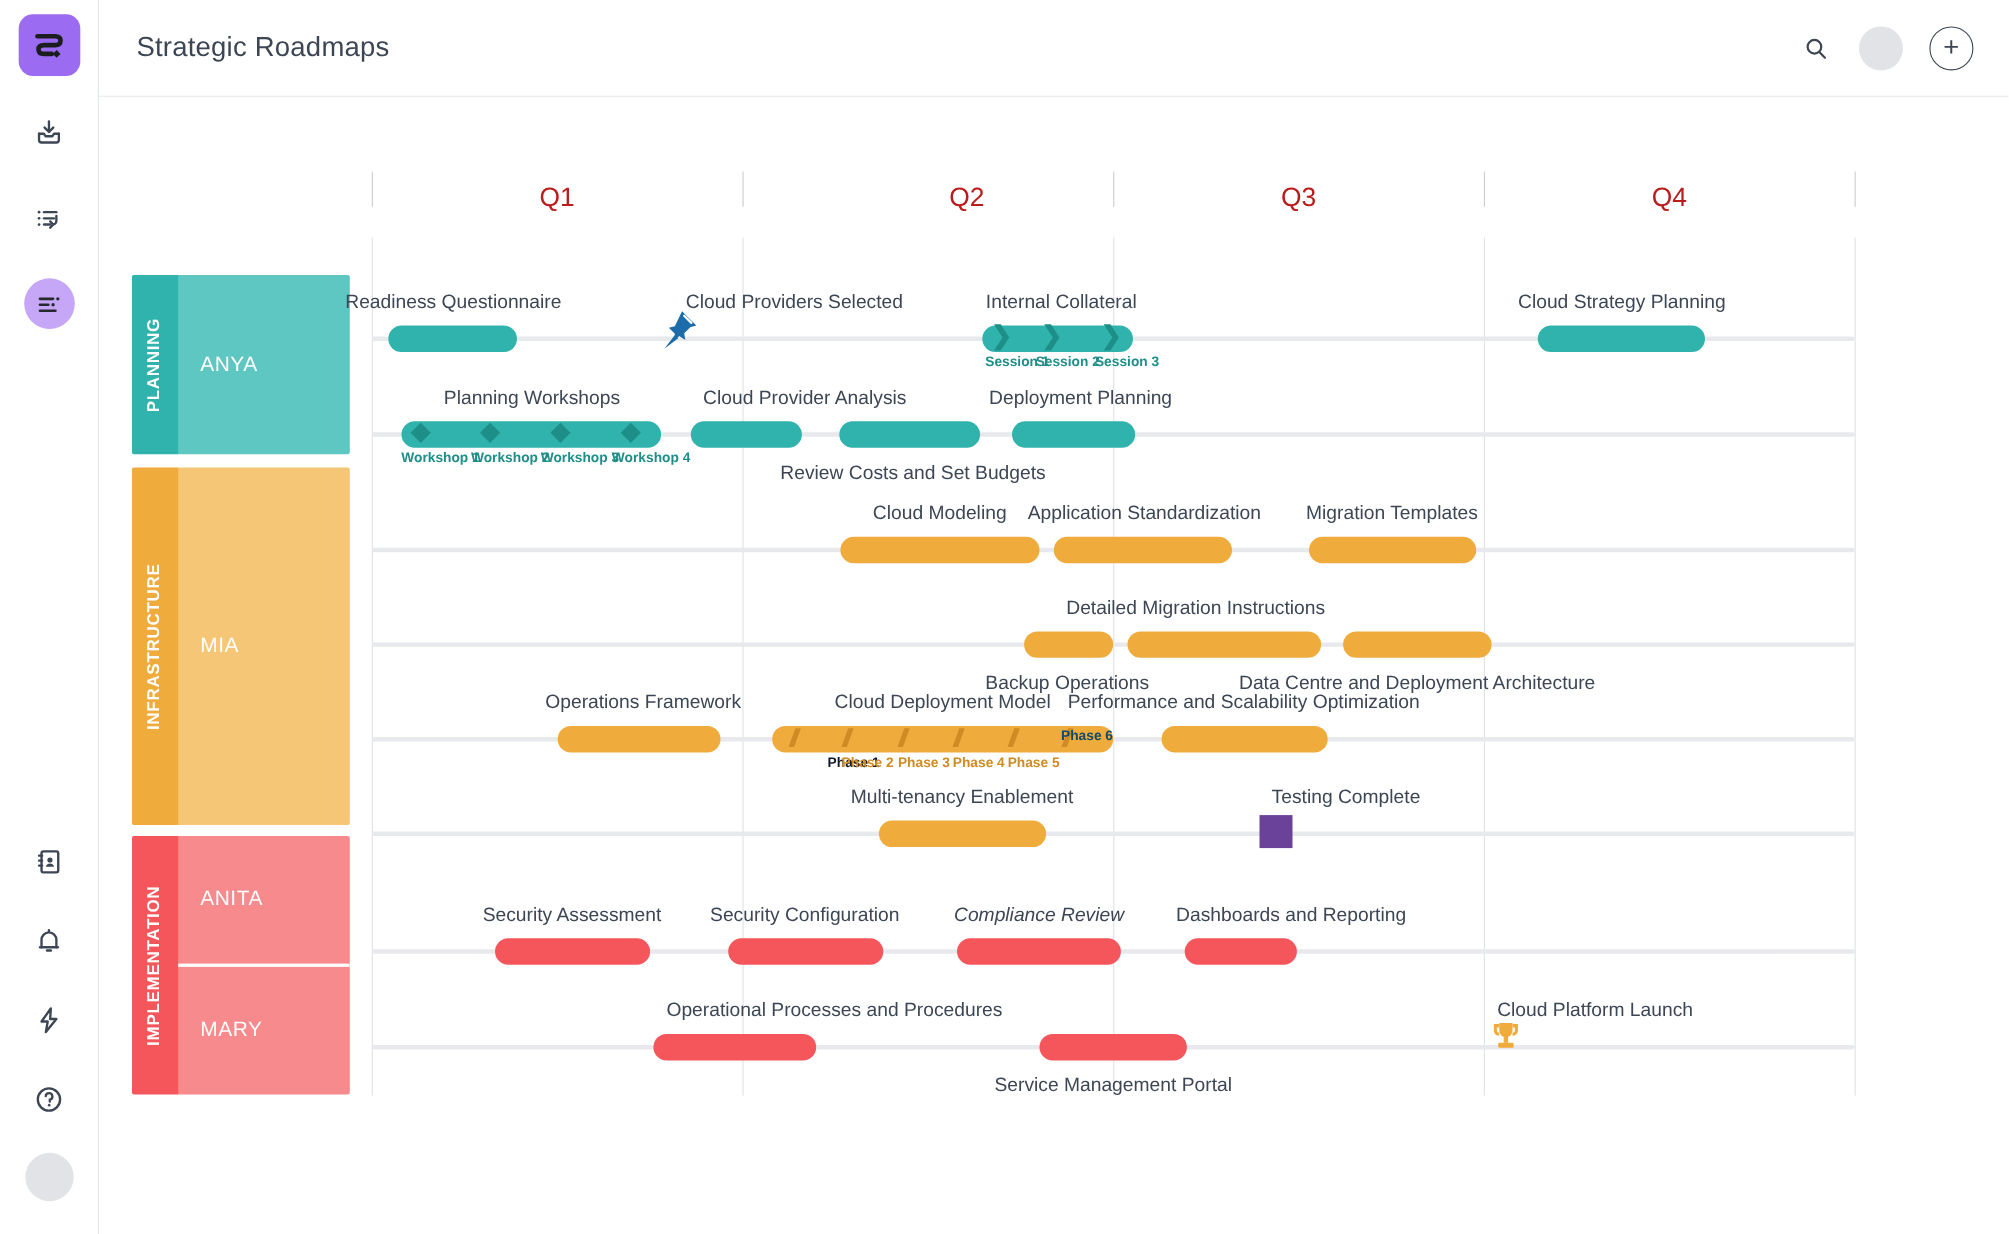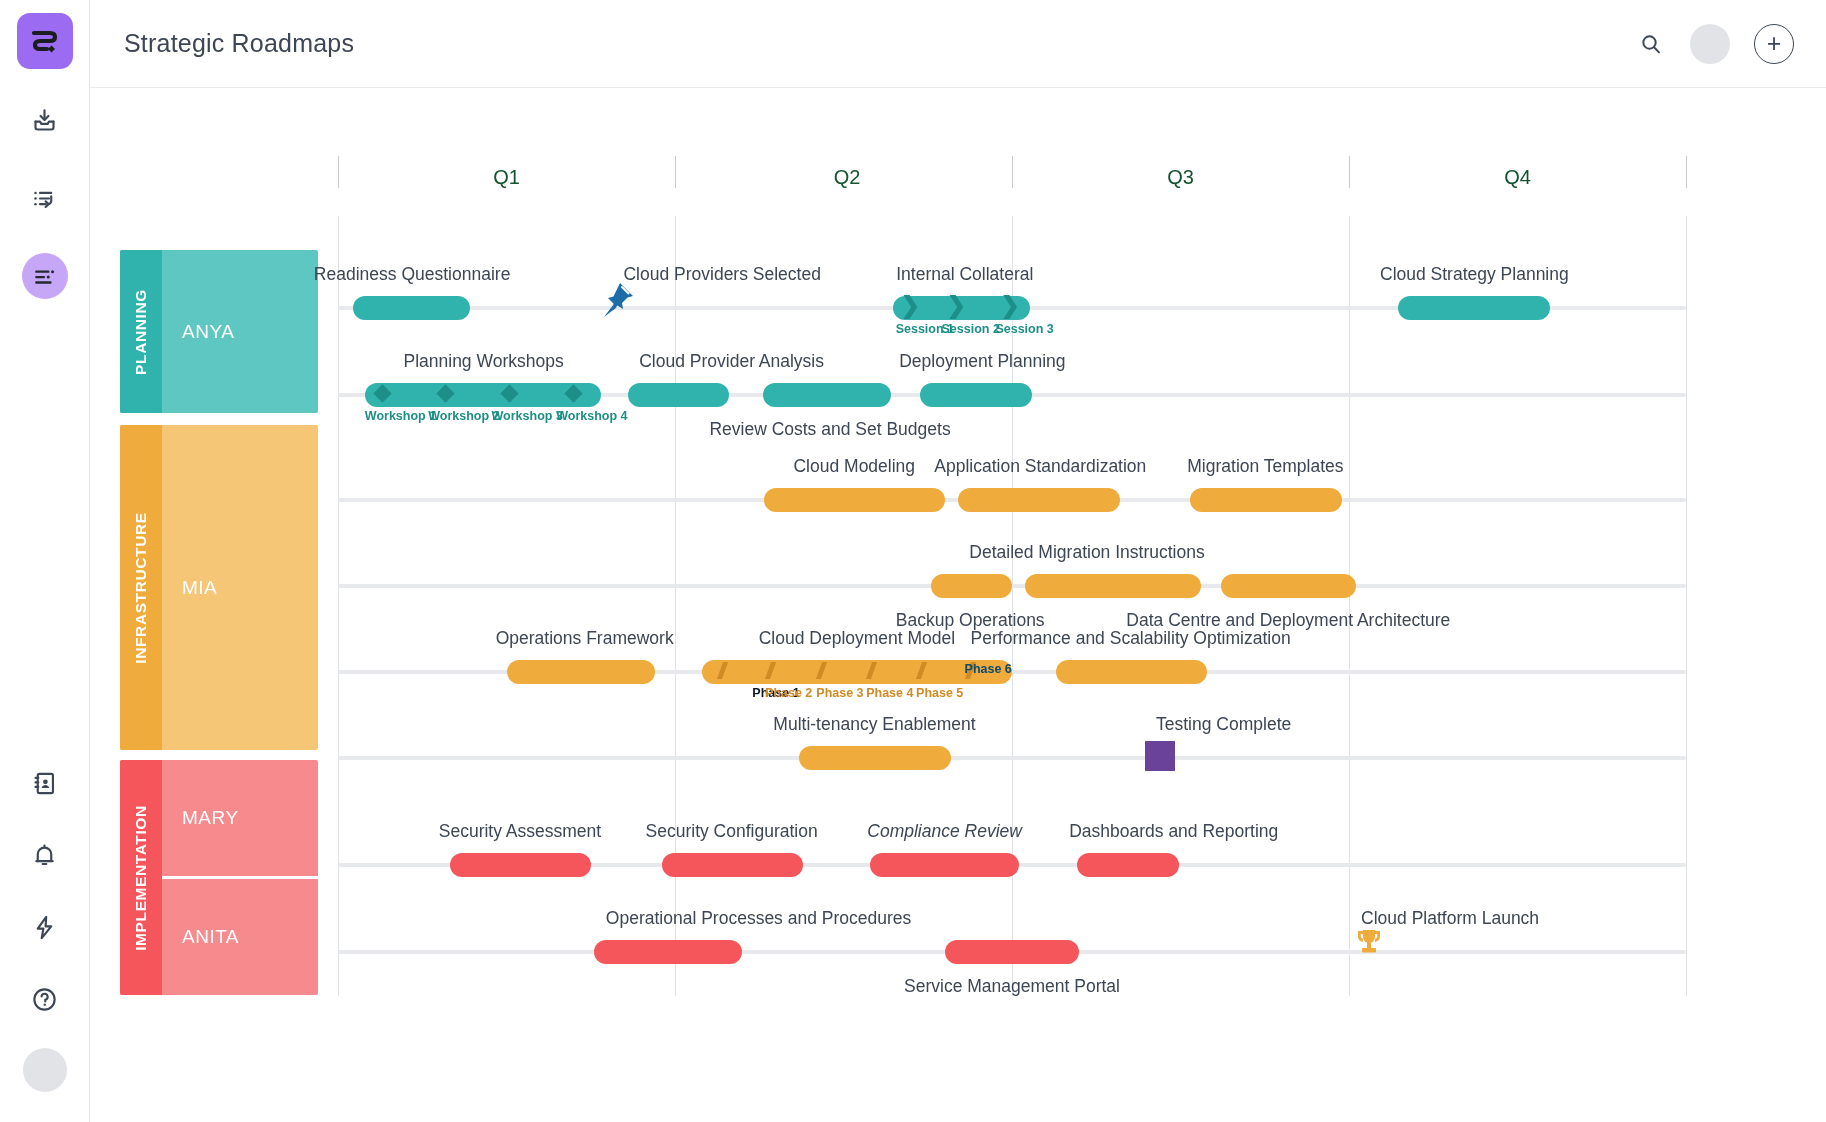--- a/index.html
+++ b/index.html
@@ -74,21 +74,21 @@
     display:flex;align-items:center;justify-content:center;cursor:pointer;
     font-size:25px; line-height:1;
   }
 
   
   .canvas { position: relative; width: 100%; height: 1034px; }
 
   
   .quarters { position:absolute; left:0; top:0; width:100%; height:100%; }
   .q-label {
-    position:absolute; top: 78px; font-size: 20px; color:#14532d;
+    position:absolute; top: 78px; font-size: 24px; color:#b91c1c;
     transform: translateX(-50%); white-space:nowrap;
   }
   .q-divider {
     position:absolute; width:1px; background:#dfe2e6;
   }
   .q-tick { position:absolute; width:1px; background:#c9ccd1; top:68px; height:32px; }
 
   
   .group {
     position:absolute; display:flex; overflow:hidden; border-radius:2px;
@@ -230,21 +230,21 @@
         <div class="top-avatar"></div>
         <div class="add-btn">+</div>
       </div>
     </div>
 
     <div class="canvas">
       <div class="quarters" id="quarters">
           <div class="q-label" style="left: 416.5px;">Q1</div>
           <div class="q-tick" style="left: 248px;"></div>
           <div class="q-divider" style="left: 248px; top: 128px; height: 780px;"></div>
-          <div class="q-label" style="left: 757px;">Q2</div>
+          <div class="q-label" style="left: 789px;">Q2</div>
           <div class="q-tick" style="left: 585px;"></div>
           <div class="q-divider" style="left: 585px; top: 128px; height: 780px;"></div>
           <div class="q-label" style="left: 1090.5px;">Q3</div>
           <div class="q-tick" style="left: 922px;"></div>
           <div class="q-divider" style="left: 922px; top: 128px; height: 780px;"></div>
           <div class="q-label" style="left: 1427.5px;">Q4</div>
           <div class="q-tick" style="left: 1259px;"></div>
           <div class="q-divider" style="left: 1259px; top: 128px; height: 780px;"></div>
           <div class="q-divider" style="left: 1596px; top: 128px; height: 780px;"></div>
           <div class="q-tick" style="left: 1596px;"></div>
@@ -274,22 +274,22 @@
             </div>
             <div class="group-rows">
               <div class="group-row">MIA</div>
             </div>
           </div>
           <div class="group" style="left: 30px; width: 198px; top: 672px; height: 235px; background: rgb(247, 138, 140);">
             <div class="group-label" style="background: rgb(244, 86, 91);">
               <span>IMPLEMENTATION</span>
             </div>
             <div class="group-rows">
+              <div class="group-row">ANITA</div>
               <div class="group-row">MARY</div>
-              <div class="group-row">ANITA</div>
             </div>
           </div>
         </div>
       <div class="items" id="items-layer">
           <div class="bar" style="left: 262.828px; width: 117.276px; top: 208px; background: rgb(47, 179, 172);"></div>
           <div class="bar-label" style="left: 322.14px; top: 176px;">Readiness Questionnaire</div>
           <div class="pin-icon" style="left: 510.036px; top: 192px;"><svg width="36" height="40" viewBox="0 0 36 40">
               <g fill="#1b6ca8">
                 <path d="M20 3 L33 16 L27.5 17.5 L22 23 L23 29 L17.5 25.5 L13 30 L13.5 23.5 L8 18 L13.5 16.5 Z"></path>
                 <path d="M13.5 24.5 L4 37 L16.5 27.5 Z"></path>

